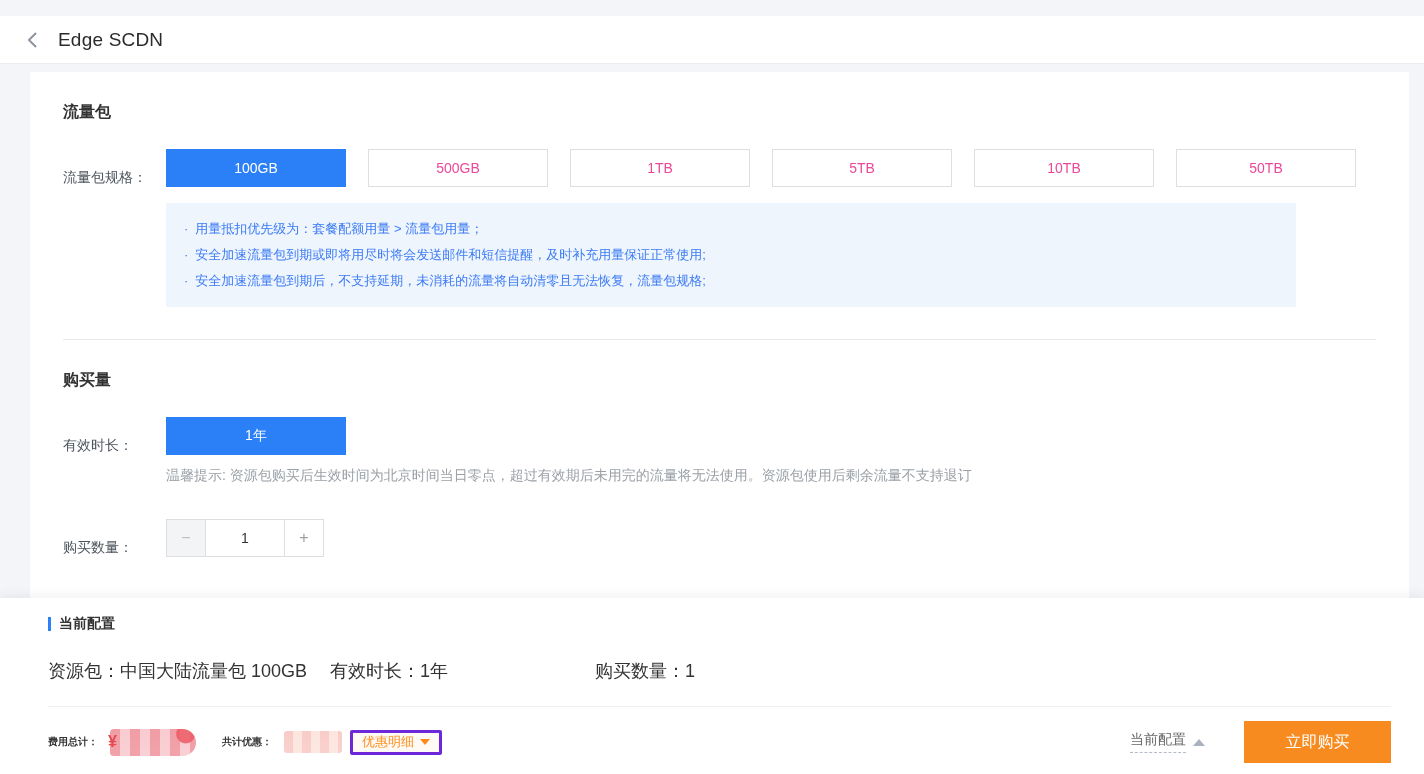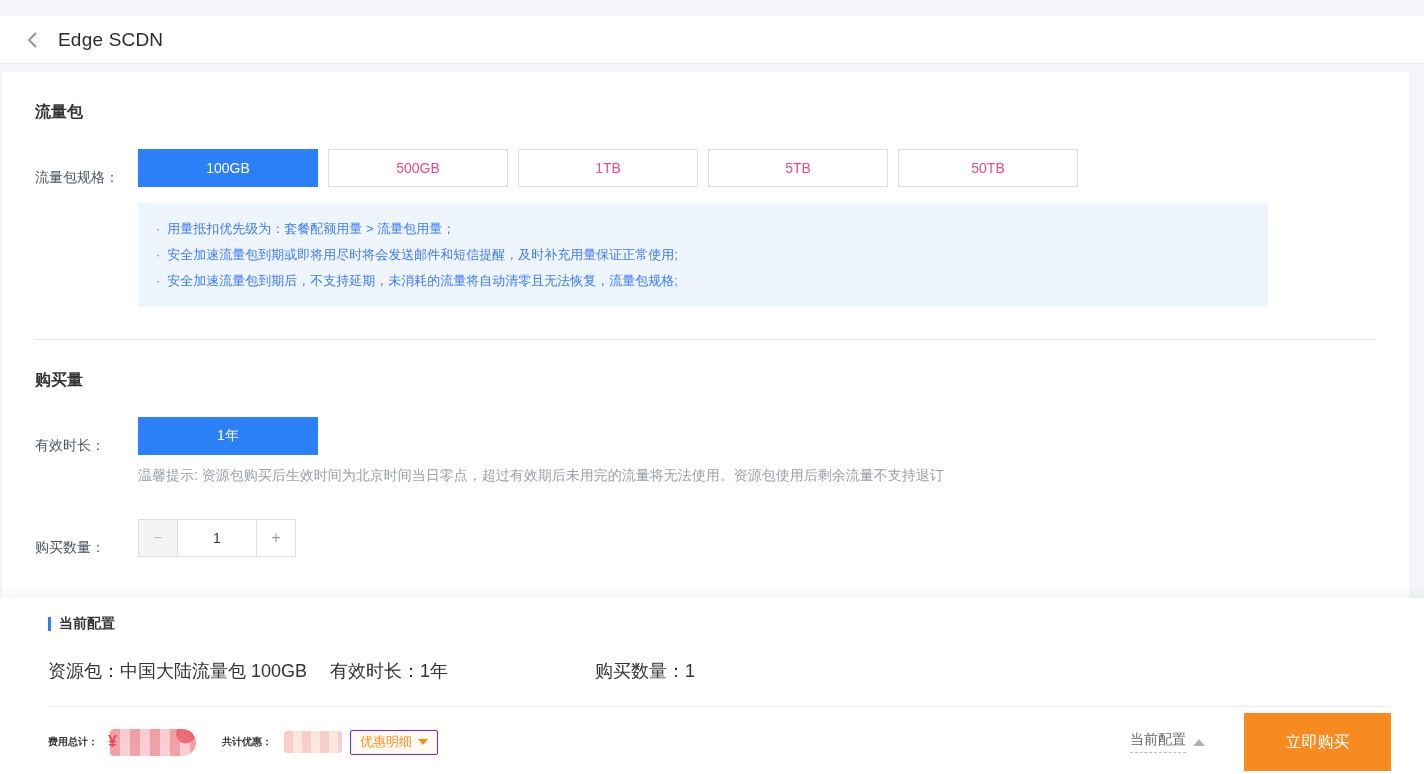--- a/index.html
+++ b/index.html
@@ -15,27 +15,27 @@
   .topbar {
     position:absolute; top:16px; left:0; right:0; height:48px;
     background:#fff; border-bottom:1px solid #e9edf2;
     display:flex; align-items:center; padding-left:22px;
   }
   .back-btn { width:22px; height:22px; display:flex; align-items:center; justify-content:center; cursor:pointer; }
   .topbar-title { font-size:19px; color:#2b2b2b; margin-left:14px; letter-spacing:.2px; }
 
   
   .card {
-    position:absolute; left:2px; right:15px; top:72px; height:526px;
+    position:absolute; left:30px; right:15px; top:72px; height:526px;
     background:#fff; padding:0 33px;
   }
   .section-title { padding-top:30px; font-size:16px; font-weight:bold; color:#333; }
   .form-row { display:flex; align-items:flex-end; margin-top:26px; }
   .form-label { width:103px; padding-top:10px; font-size:14px; color:#4e555e; flex:none; }
-  .opt-group { display:flex; gap:10px; }
+  .opt-group { display:flex; gap:22px; }
   .opt {
     width:180px; height:38px; background:#fff; border:1px solid #dcdee2;
     font-size:14px; color:#ec4899; display:flex; align-items:center; justify-content:center;
     cursor:pointer; font-family:inherit;
   }
   .opt.selected { background:#2b7ff7; border-color:#2b7ff7; color:#fff; }
 
   .info-box {
     margin:16px 0 0 103px; width:1130px; background:#eef5fd;
     padding:13px 18px; font-size:13px; line-height:26px; color:#3d7bf5;
@@ -88,34 +88,34 @@
   .discount-label { margin-left:26px; }
   .mask-discount {
     width:58px; height:22px; margin-left:12px; border-radius:3px;
     background:
       repeating-linear-gradient(90deg, rgba(248,198,196,.75) 0 9px, rgba(252,230,224,.9) 9px 18px),
       linear-gradient(180deg,#fbdcd8,#fdeee8);
     filter:blur(.4px);
   }
   .discount-detail-btn {
     margin-left:8px; height:25px; padding:0 9px;
-    border:1px solid #6d28d9; background:#fffaf3; color:#ff8c1a;
+    border:3px solid #6d28d9; background:#fffaf3; color:#ff8c1a;
     font-size:13px; display:flex; align-items:center; gap:6px; cursor:pointer; border-radius:2px;
     font-family:inherit;
   }
   .tri-down { width:0; height:0; border-left:5px solid transparent; border-right:5px solid transparent; border-top:6px solid #ff8c1a; }
   .spacer { flex:1; }
   .config-toggle {
     display:flex; align-items:center; gap:7px; cursor:pointer;
     font-size:14px; color:#666;
   }
   .config-toggle .toggle-text { border-bottom:1px dashed #b6bcc6; padding-bottom:3px; }
   .tri-up { width:0; height:0; border-left:6px solid transparent; border-right:6px solid transparent; border-bottom:7px solid #aab2bf; }
   .buy-btn {
-    margin-left:39px; width:147px; height:58px; background:#f78b20; border:none;
+    margin-left:39px; width:147px; height:42px; background:#f78b20; border:none;
     color:#fff; font-size:16px; cursor:pointer; font-family:inherit;
   }
 </style>
 </head>
 <body>
 
 <div class="topbar">
   <span class="back-btn">
     <svg width="14" height="18" viewBox="0 0 14 18">
         <polyline points="10,2 3,9 10,16" fill="none" stroke="#8f959e" stroke-width="2"></polyline>
@@ -128,20 +128,21 @@
 
   <div class="section-title">流量包</div>
 
   <div class="form-row">
     <div class="form-label">流量包规格：</div>
     <div class="opt-group">
       <button class="opt selected">100GB</button>
       <button class="opt">500GB</button>
       <button class="opt">1TB</button>
       <button class="opt">5TB</button>
+      <button class="opt">10TB</button>
       <button class="opt">50TB</button>
     </div>
   </div>
 
   <div class="info-box">
     <div class="note-line">
       <span class="bullet">·</span>
       <span>用量抵扣优先级为：套餐配额用量 &gt; 流量包用量；</span>
     </div>
     <div class="note-line">

